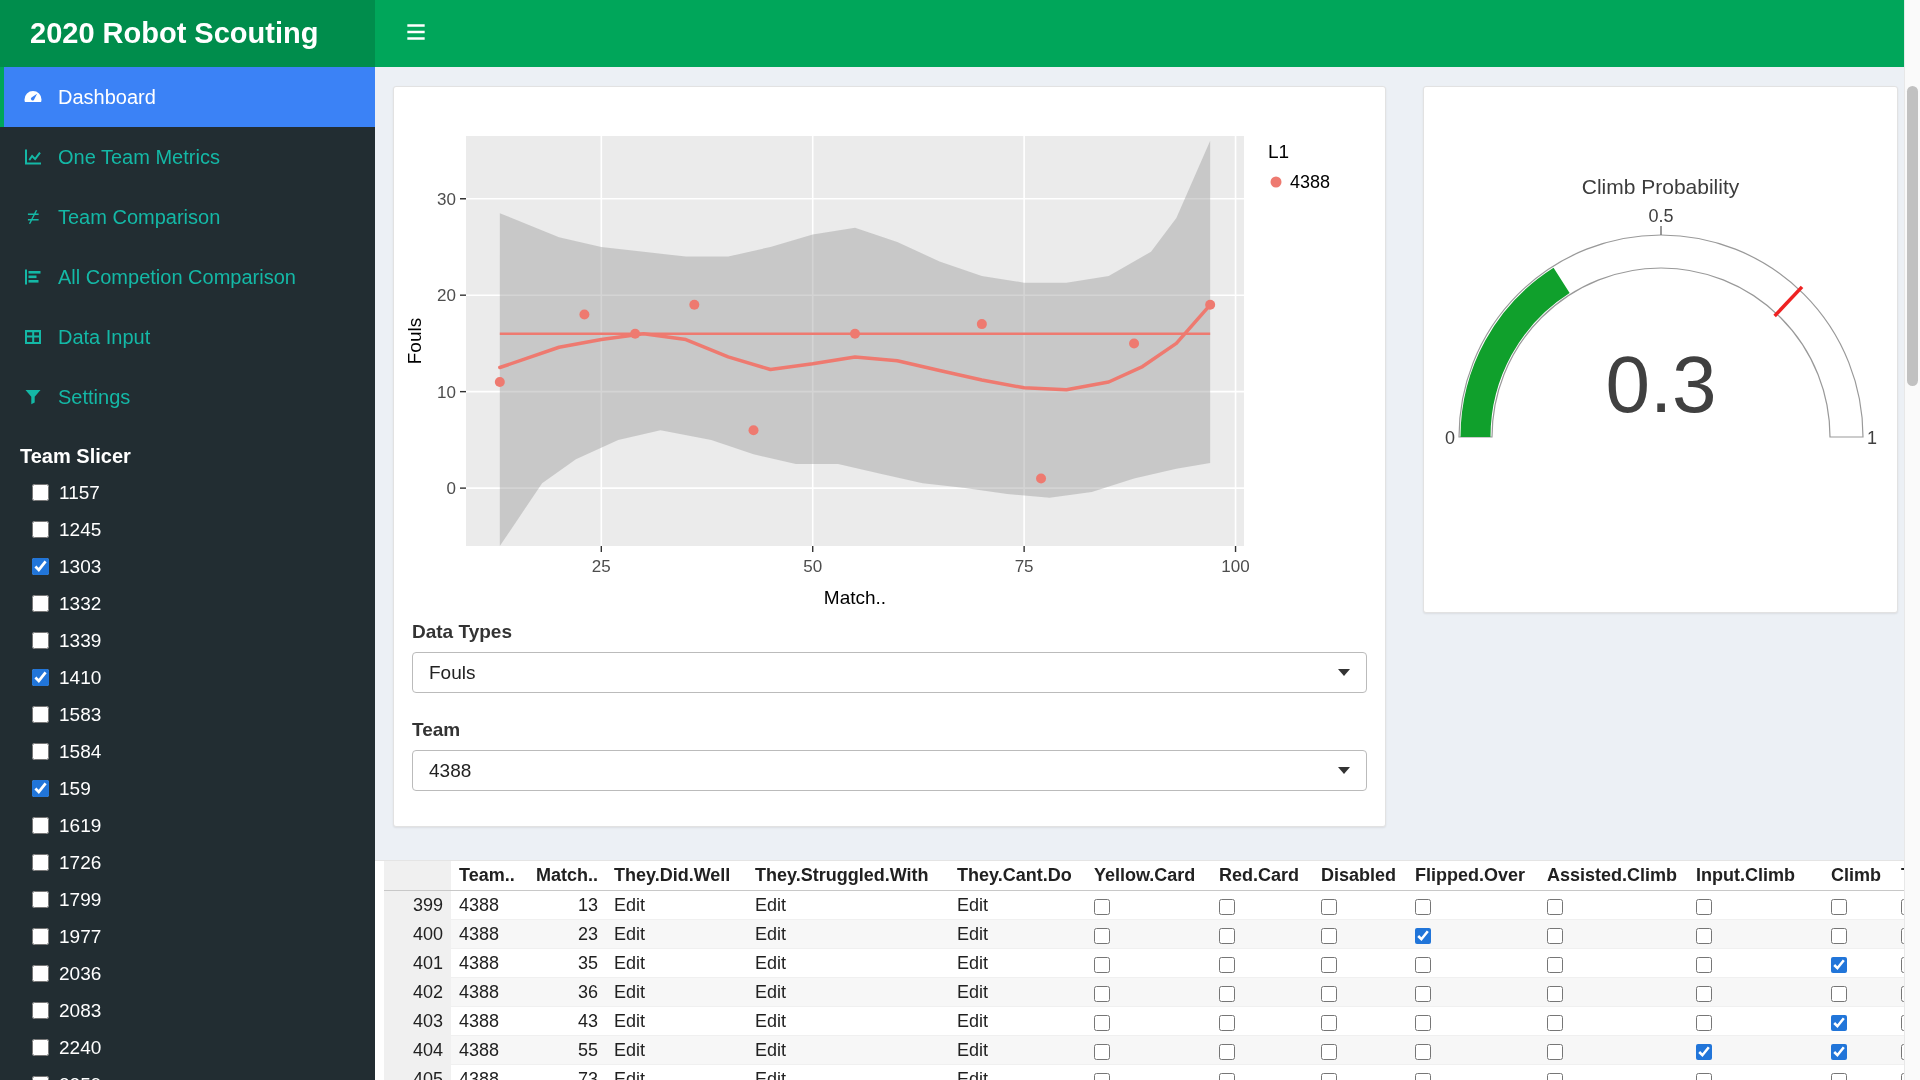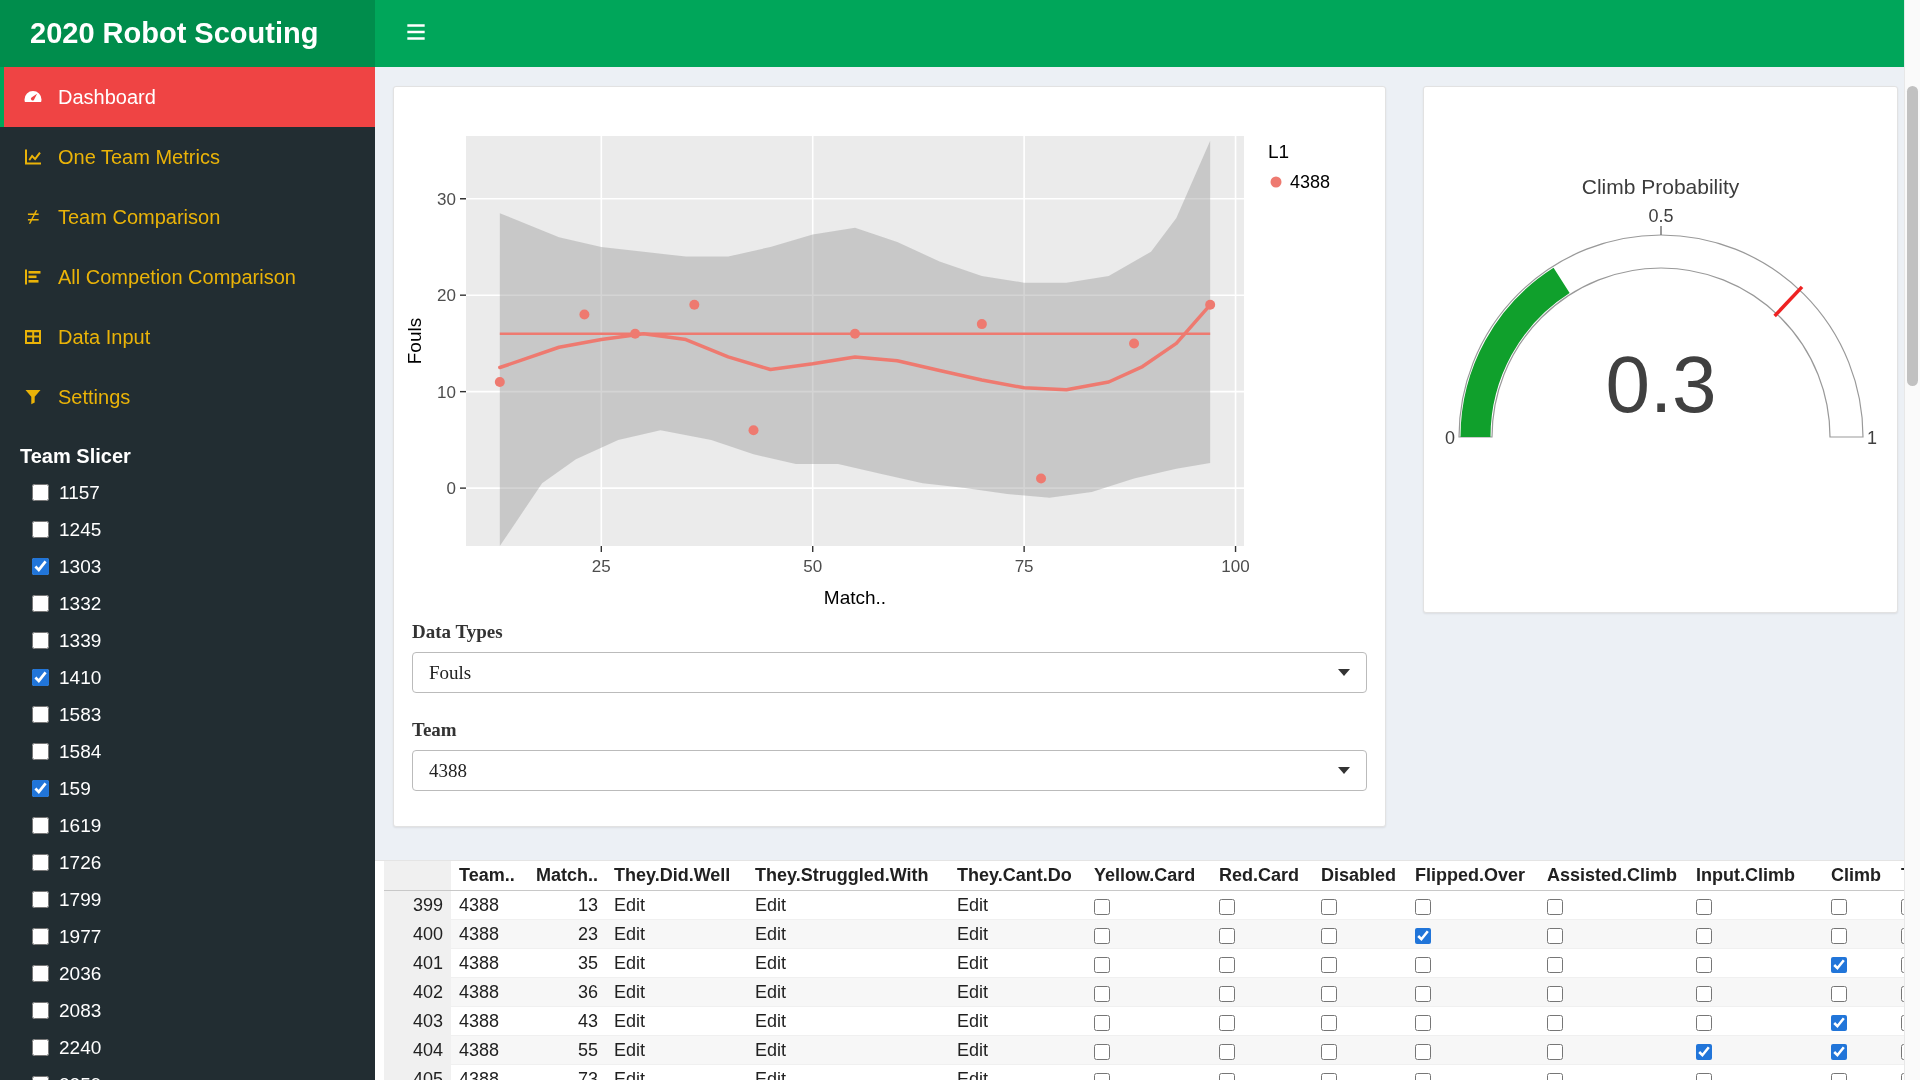--- a/index.html
+++ b/index.html
@@ -11,41 +11,41 @@
   .logo{width:375px;background:var(--logo-green,#008d4c);color:#fff;font-size:29px;
     font-weight:bold;display:flex;align-items:center;padding-left:30px;white-space:nowrap;}
   .navbar{flex:1;background:var(--header-green,#00a65a);display:flex;align-items:center;}
   .hamburger{margin-left:24px;width:34px;height:34px;display:flex;align-items:center;
     justify-content:center;cursor:pointer;}
 
   
   .sidebar{position:absolute;top:67px;left:0;width:375px;bottom:0;
     background:var(--sidebar-bg,#222d32);overflow:hidden;}
   .menu-item{display:flex;align-items:center;height:60px;padding-left:16px;
-    color:#eab308;font-size:20px;gap:12px;border-left:4px solid transparent;
+    color:#14b8a6;font-size:20px;gap:12px;border-left:4px solid transparent;
     cursor:pointer;text-decoration:none;}
-  .menu-item.active{background:#ef4444;color:#fff;border-left-color:var(--header-green,#00a65a);}
+  .menu-item.active{background:#3b82f6;color:#fff;border-left-color:var(--header-green,#00a65a);}
   .mi-icon{width:26px;height:24px;display:inline-flex;align-items:center;
     justify-content:center;font-size:22px;line-height:1;}
   .mi-icon svg{width:20px;height:20px;}
   .slicer-title{color:#fff;font-weight:bold;font-size:20px;padding:18px 0 6px 20px;}
   .team-row{display:flex;align-items:center;gap:10px;padding-left:32px;height:37px;
     color:#fff;font-size:19px;cursor:pointer;}
   .team-row input{width:17px;height:17px;accent-color:var(--checkbox-accent,#2175d9);}
 
   
   .main{position:absolute;top:67px;left:375px;right:0;bottom:0;
     background:var(--content-bg,#ecf0f5);overflow:hidden;}
   .card{position:absolute;background:#fff;border:1px solid #e2e2e2;
     box-shadow:0 1px 2px rgba(0,0,0,.08);border-radius:3px;}
   .chart-card{left:18px;top:19px;width:993px;height:741px;overflow:hidden;}
   .gauge-card{left:1048px;top:19px;width:475px;height:527px;overflow:hidden;}
 
   .chart-svg{display:block;}
-  .controls{padding:0 18px;font-family:Liberation Serif, serif;}
+  .controls{padding:0 18px;}
   .ctl-label{font-weight:bold;font-size:19px;color:#333;margin-top:12px;}
   .ctl-label.second{margin-top:26px;}
   .select{margin-top:9px;height:41px;border:1px solid #bbb;border-radius:4px;
     display:flex;align-items:center;justify-content:space-between;padding:0 16px;
     font-size:19px;color:#222;background:#fff;cursor:pointer;}
   .caret{width:0;height:0;border-left:6px solid transparent;
     border-right:6px solid transparent;border-top:7px solid #333;}
 
   .gauge-title{text-align:center;font-size:21px;color:#3c3c3c;margin-top:88px;}
   .gauge-svg{display:block;margin:2px auto 0;}

